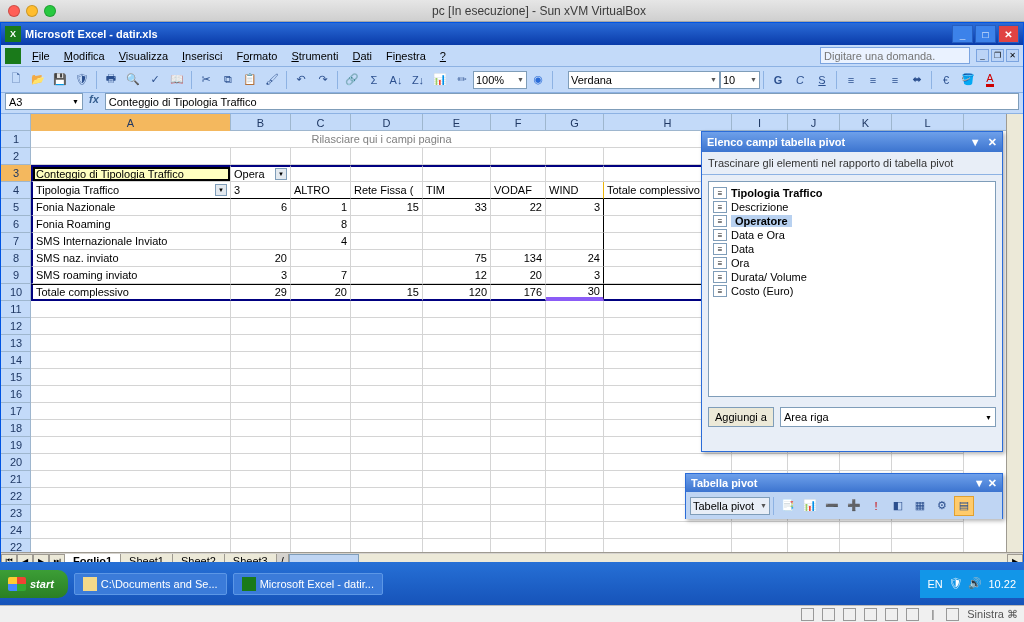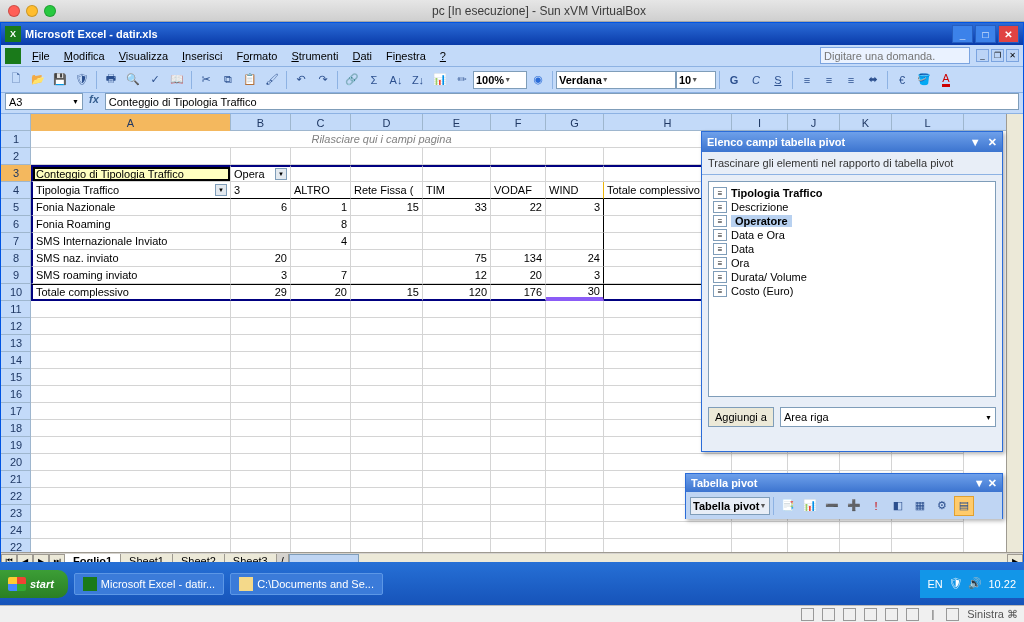--- a/index.html
+++ b/index.html
@@ -22,21 +22,21 @@
 
 .menu-bar { height:22px; background:#c3daf9; border-bottom:1px solid #8db2e3; display:flex; align-items:center; padding:0 4px; }
 .menu-bar .mi { padding:2px 7px; cursor:pointer; }
 .menu-bar .mi u { text-decoration:underline; }
 .mdi-ctrl { width:13px; height:13px; background:#bcd4f6; border:1px solid #7ba4e0; margin-left:2px; display:flex; align-items:center; justify-content:center; font-size:8px; cursor:pointer; }
 .question-box { width:150px; height:17px; border:1px solid #7ba4e0; background:#eaf2ff; color:#8b8b8b; padding:0 3px; margin-left:auto; margin-right:4px; }
 
 .toolbar { height:26px; background:#c3daf9; border-bottom:1px solid #8db2e3; display:flex; align-items:center; padding:0 4px; overflow:hidden; }
 .tb-btn { width:20px; height:20px; margin:0 1px; display:flex; align-items:center; justify-content:center; color:#2b4f8e; cursor:pointer; border:1px solid transparent; }
 .tb-sep { width:1px; height:18px; background:#8db2e3; margin:0 3px; }
-.tb-combo { height:18px; border:1px solid #7f9db9; background:#fff; padding:0 2px; display:flex; align-items:center; justify-content:flex-start;font-weight:bold; }
+.tb-combo { height:18px; border:1px solid #7f9db9; background:#fff; padding:0 2px; display:flex; align-items:center; justify-content:space-between; }
 .tb-combo .dd { font-size:7px; color:#555; }
 
 .formula-bar { height:21px; background:#c3daf9; border-bottom:1px solid #8db2e3; display:flex; align-items:flex-start; padding:0 4px; }
 .name-box { width:78px; height:17px; background:#fff; border:1px solid #7f9db9; display:flex; align-items:center; padding:0 3px; }
 .name-box .dd { margin-left:auto; font-size:7px; }
 .fx { margin:0 6px; font-style:italic; font-weight:bold; color:#365f91; cursor:pointer; }
 .formula-in { flex:1; height:17px; background:#fff; border:1px solid #7f9db9; padding:0 3px; display:flex; align-items:center; }
 
 
 .grid-wrap { position:absolute; top:91px; left:0; right:0; bottom:36px; background:#fff; display:flex; }
@@ -166,21 +166,21 @@
     <div class="tb-btn">A↓</div>
     <div class="tb-btn">Z↓</div>
     <div class="tb-btn">📊</div>
     <div class="tb-btn">✏</div>
     <div class="tb-combo" style="width:54px;">
         <span>100%</span>
         <span class="dd">▼</span>
       </div>
     <div class="tb-btn" style="color:#2b6cd8;">◉</div>
     <div class="tb-sep"></div>
-    <div class="tb-combo" style="width:120px;">
+    <div class="tb-combo" style="width:152px;margin-left:12px;">
         <span>Verdana</span>
         <span class="dd">▼</span>
       </div>
     <div class="tb-combo" style="width:40px;">
         <span>10</span>
         <span class="dd">▼</span>
       </div>
     <div class="tb-sep"></div>
     <div class="tb-btn">
         <b>G</b>
@@ -258,21 +258,21 @@
             <div class="rh">20</div>
             <div class="rh">21</div>
             <div class="rh">22</div>
             <div class="rh">23</div>
             <div class="rh">24</div>
             <div class="rh">22</div>
           </div>
         <div class="cells" style="flex:1;">
 
           <div class="row">
-            <div style="width:701px;font-style:italic;" class="page-fields">Rilasciare qui i campi pagina</div>
+            <div style="width:701px;" class="page-fields">Rilasciare qui i campi pagina</div>
             <div class="cell cI"></div>
               <div class="cell cJ"></div>
               <div class="cell cK"></div>
               <div class="cell cL"></div>
           </div>
 
           <div class="row">
               <div class="cell cA"></div>
               <div class="cell cB"></div>
               <div class="cell cC"></div>
@@ -721,27 +721,27 @@
       <div class="tb-btn" style="background:#ffcb6b;border:1px solid #e0a030;">▤</div>
     </div>
   </div>
 </div>
 
 <div class="xp-bar">
   <div class="start-btn">
       <span class="flag"></span>
       <span>start</span>
     </div>
+  <div class="task-btn">
+      <div class="ic"></div>
+      <span>C:\Documents and Se...</span>
+    </div>
   <div class="task-btn xl">
       <div class="ic"></div>
       <span>Microsoft Excel - datir...</span>
-    </div>
-  <div class="task-btn">
-      <div class="ic"></div>
-      <span>C:\Documents and Se...</span>
     </div>
   <div class="tray">
     <span>EN</span>
     <span>🛡</span>
     <span>🔊</span>
     <span>10.22</span>
   </div>
 </div>
 
 <div class="vb-status">

